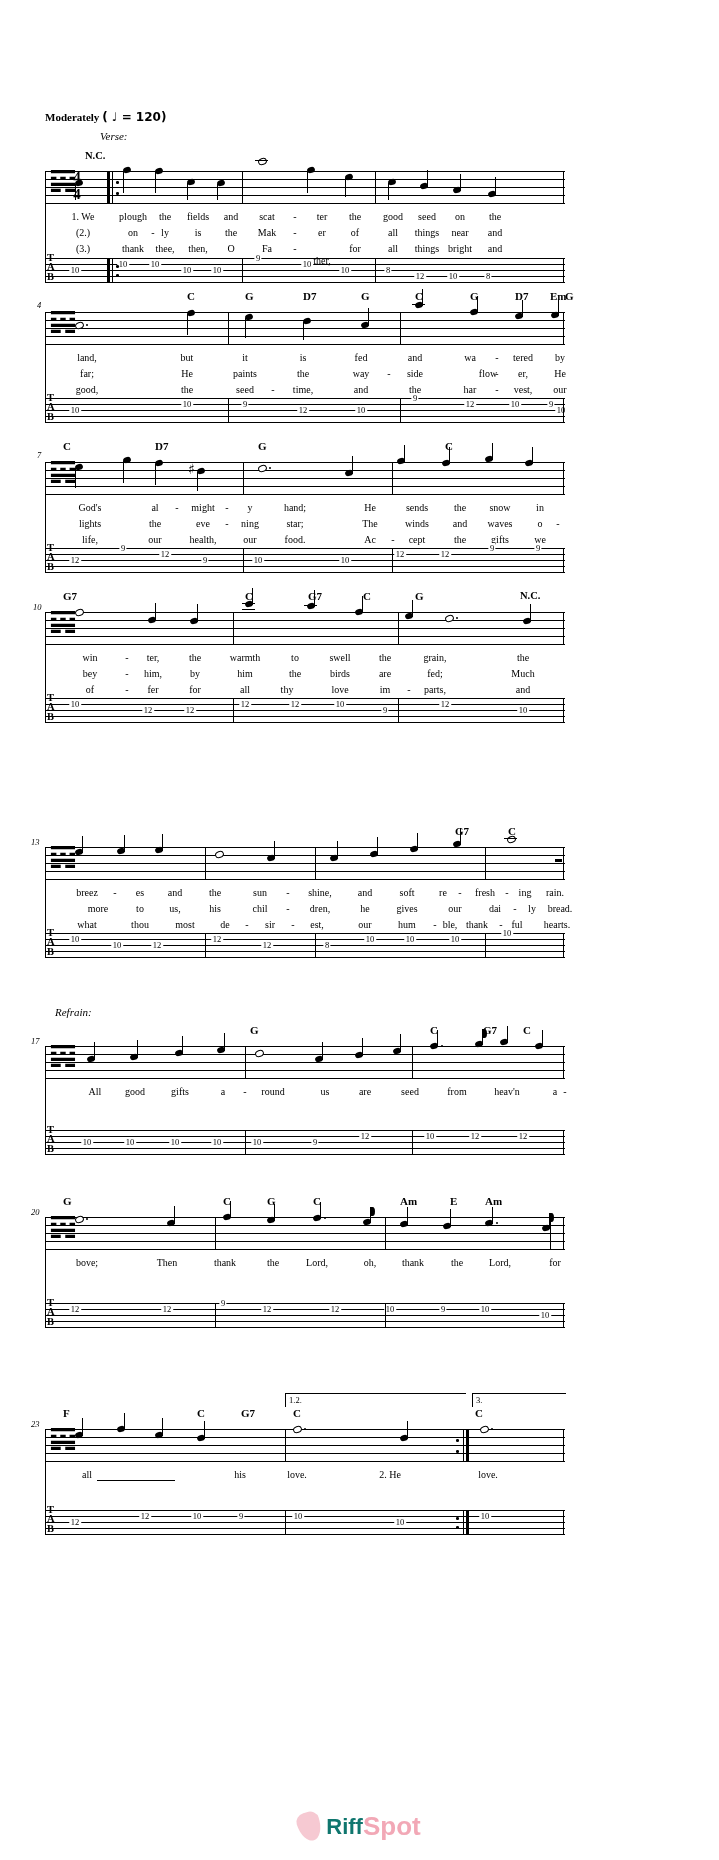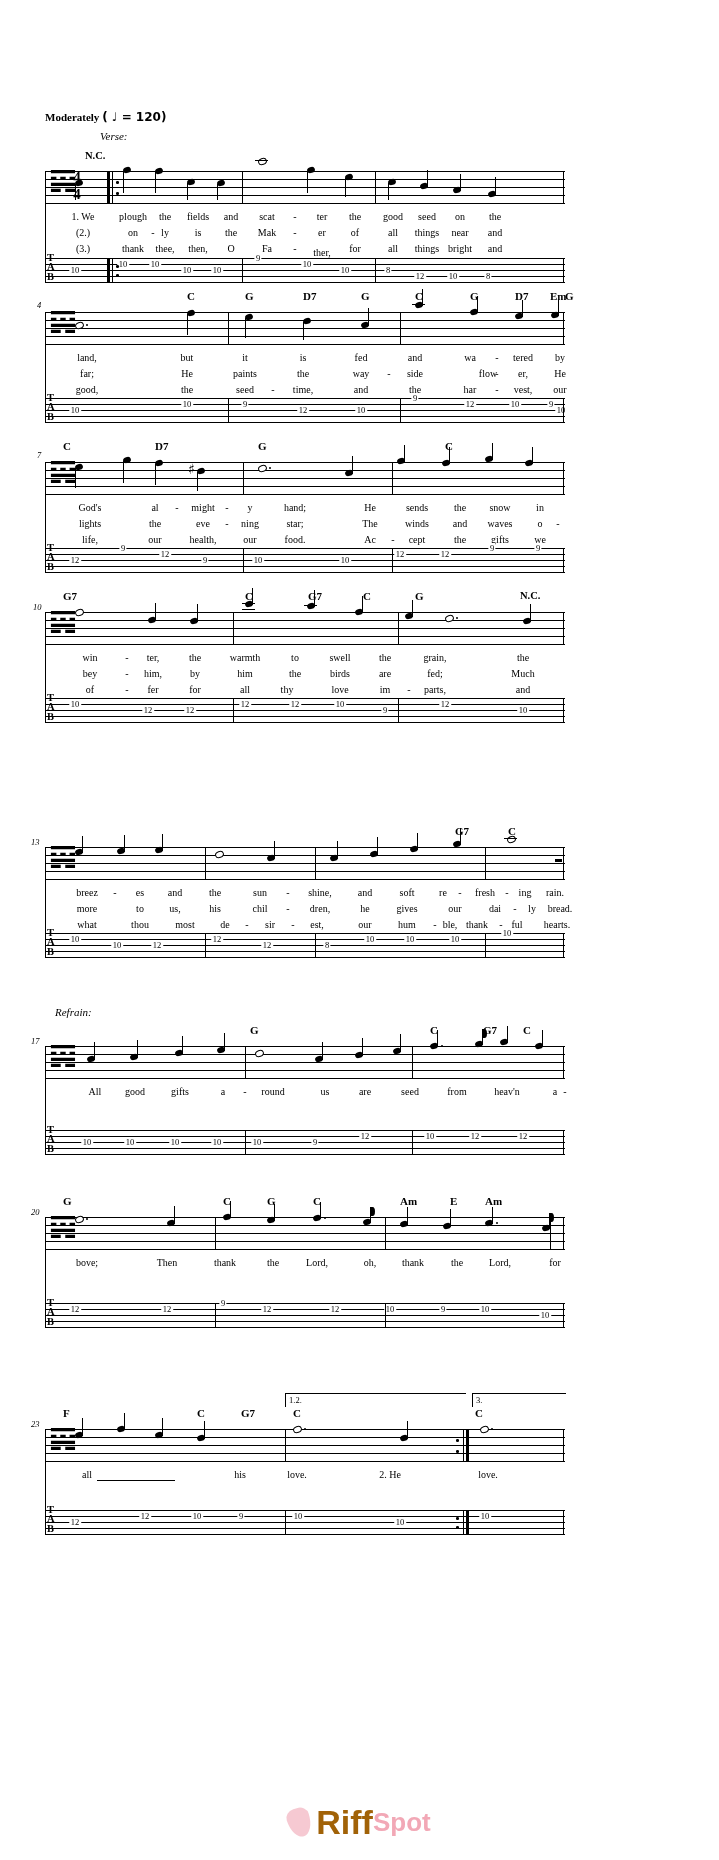--- a/index.html
+++ b/index.html
@@ -75,21 +75,21 @@
   .ending span{position:absolute;left:3px;top:1px;font-size:8.5px;}
 
   
   .sysbar{position:absolute;left:0;width:1.3px;background:#000;}
 
   
   .logo{position:absolute;left:0;width:719px;bottom:18px;text-align:center;}
   .logo .wrap{display:inline-block;position:relative;}
   .logo .pick{display:inline-block;width:23px;height:29px;background:#f6c9d2;
      border-radius:42% 42% 50% 50%/30% 30% 70% 70%;transform:rotate(-18deg);vertical-align:middle;margin-right:5px;}
-  .logo .txt1{font-family:"Liberation Sans",sans-serif;font-weight:bold;font-size:34px;color:#a16207;vertical-align:middle;}
+  .logo .txt1{font-family:"Liberation Sans",sans-serif;font-weight:bold;font-size:22px;color:#0f766e;vertical-align:middle;}
   .logo .txt2{font-family:"Liberation Sans",sans-serif;font-weight:bold;font-size:26px;color:#f2a8b6;vertical-align:middle;}
 </style>
 </head>
 <body>
 
 <div class="page">
 
 
 
   <div class="tempo">
@@ -179,21 +179,21 @@
             <div class="syl" style="left: 450px; top: 0px;">and</div>
           </div>
           <div class="lyricline">
             <div class="syl" style="left: 38px; top: 0px;">(3.)</div>
             <div class="syl" style="left: 88px; top: 0px;">thank</div>
             <div class="syl" style="left: 120px; top: 0px;">thee,</div>
             <div class="syl" style="left: 153px; top: 0px;">then,</div>
             <div class="syl" style="left: 186px; top: 0px;">O</div>
             <div class="syl" style="left: 222px; top: 0px;">Fa</div>
             <div class="syl" style="left: 250px; top: 0px;">-</div>
-            <div class="syl" style="left: 277px; top: 4px;">ther,</div>
+            <div class="syl" style="left: 277px; top: 12px;">ther,</div>
             <div class="syl" style="left: 310px; top: 0px;">for</div>
             <div class="syl" style="left: 348px; top: 0px;">all</div>
             <div class="syl" style="left: 382px; top: 0px;">things</div>
             <div class="syl" style="left: 415px; top: 0px;">bright</div>
             <div class="syl" style="left: 450px; top: 0px;">and</div>
           </div>
         </div>
         <div class="tab" style="top: 108px;">
           <div class="ln"></div>
           <div class="ln"></div>
@@ -606,21 +606,21 @@
             <div class="syl" style="left: 320px; top: 0px;">and</div>
             <div class="syl" style="left: 362px; top: 0px;">soft</div>
             <div class="syl" style="left: 398px; top: 0px;">re</div>
             <div class="syl" style="left: 415px; top: 0px;">-</div>
             <div class="syl" style="left: 440px; top: 0px;">fresh</div>
             <div class="syl" style="left: 462px; top: 0px;">-</div>
             <div class="syl" style="left: 480px; top: 0px;">ing</div>
             <div class="syl" style="left: 510px; top: 0px;">rain.</div>
           </div>
           <div class="lyricline">
-            <div class="syl" style="left: 42px; top: 0px;">more</div>
+            <div class="syl" style="left: 53px; top: 0px;">more</div>
             <div class="syl" style="left: 95px; top: 0px;">to</div>
             <div class="syl" style="left: 130px; top: 0px;">us,</div>
             <div class="syl" style="left: 170px; top: 0px;">his</div>
             <div class="syl" style="left: 215px; top: 0px;">chil</div>
             <div class="syl" style="left: 243px; top: 0px;">-</div>
             <div class="syl" style="left: 275px; top: 0px;">dren,</div>
             <div class="syl" style="left: 320px; top: 0px;">he</div>
             <div class="syl" style="left: 362px; top: 0px;">gives</div>
             <div class="syl" style="left: 410px; top: 0px;">our</div>
             <div class="syl" style="left: 450px; top: 0px;">dai</div>

